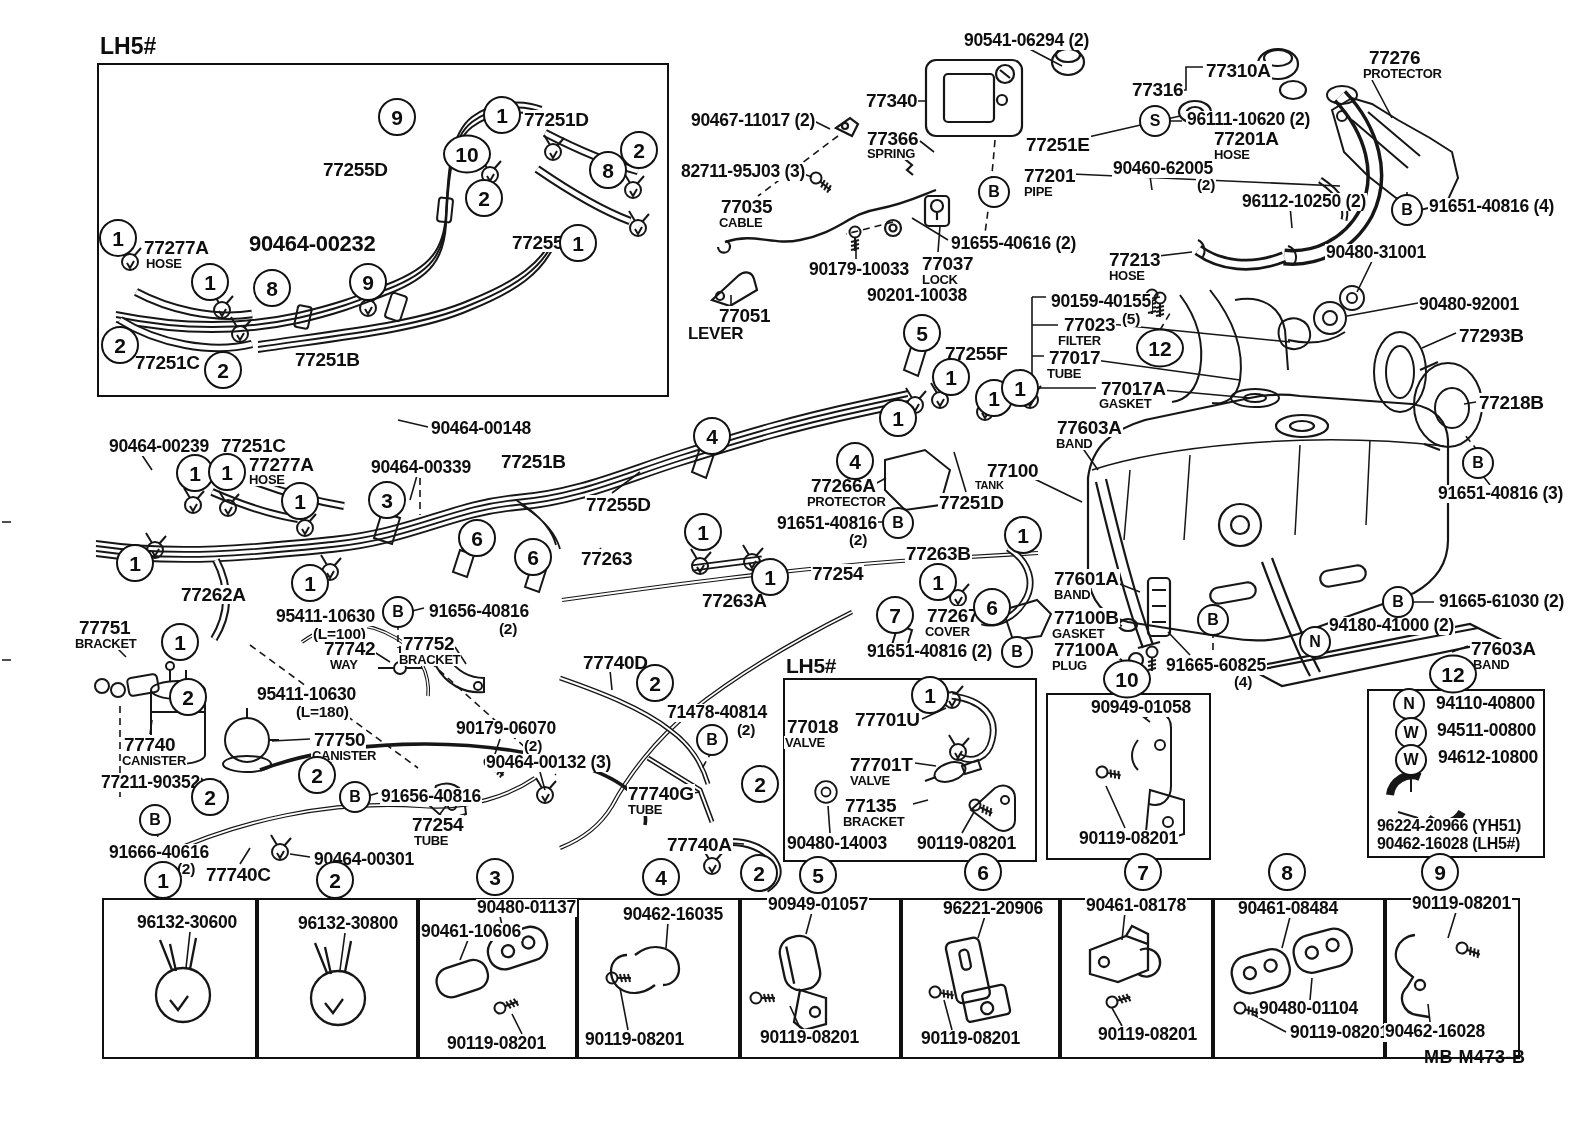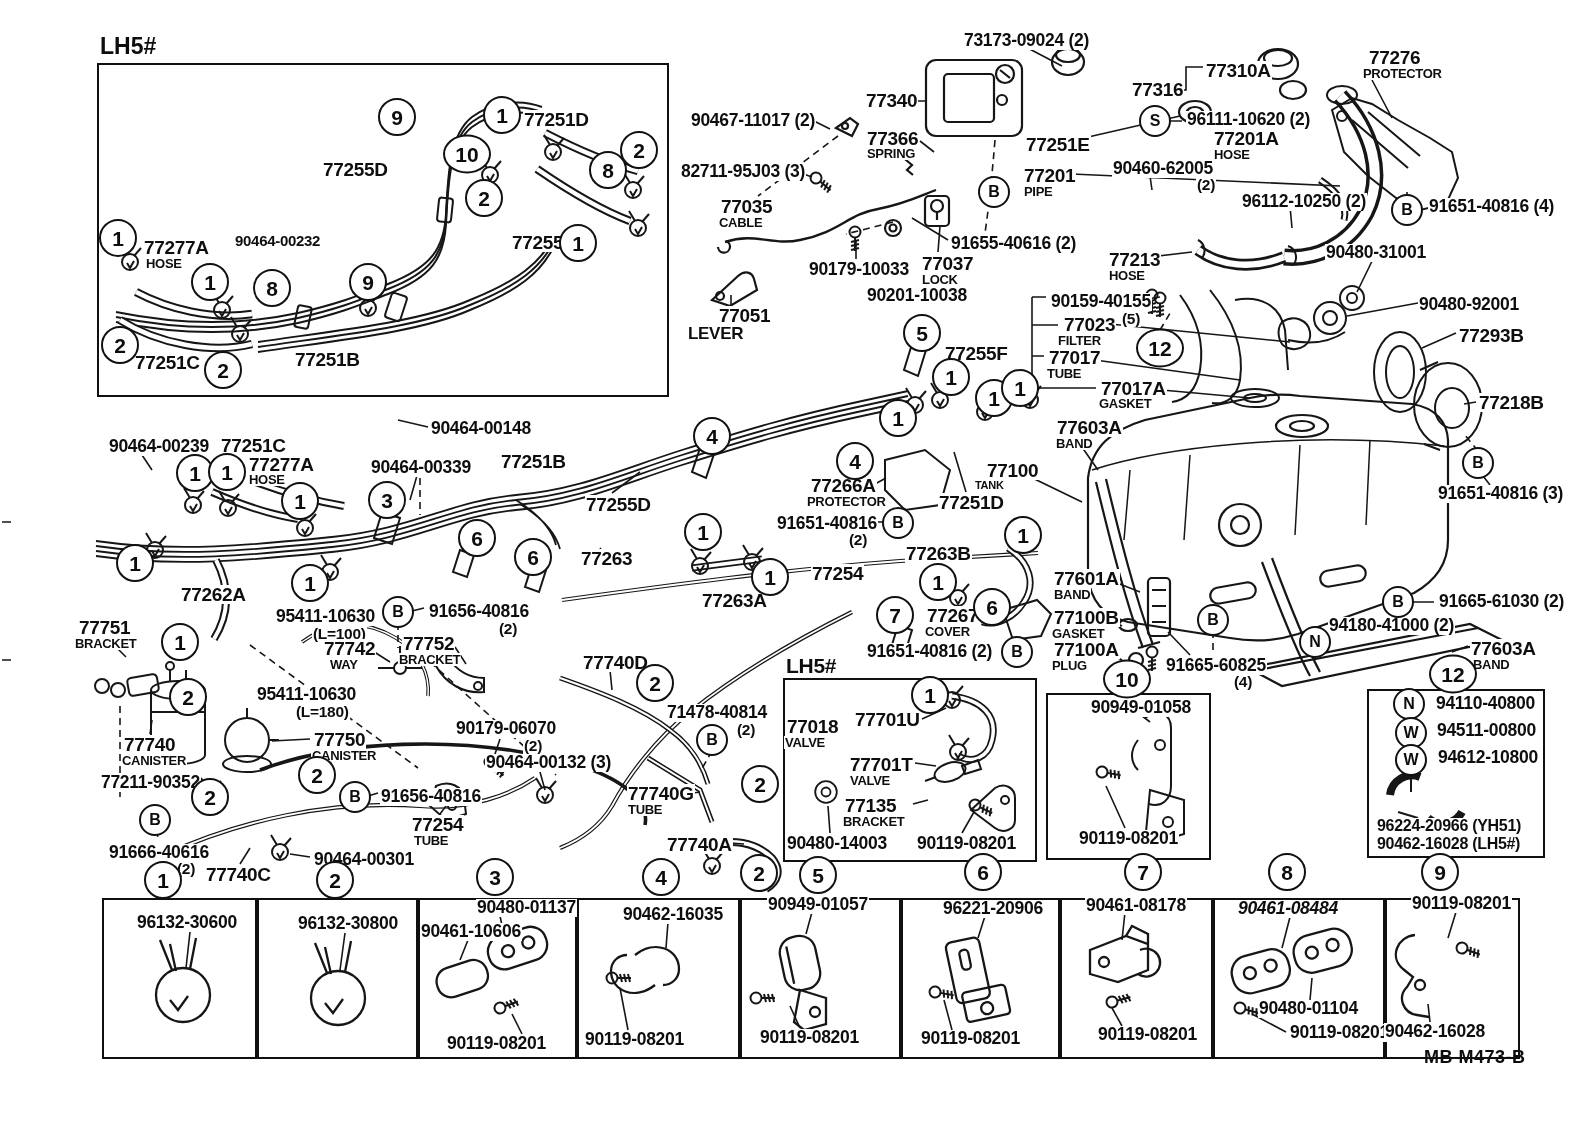--- a/index.html
+++ b/index.html
@@ -361,26 +361,26 @@
     <div class="panel" style="left: 416px; top: 898px; width: 159px; height: 157px;"></div>
     <div class="panel" style="left: 575px; top: 898px; width: 163px; height: 157px;"></div>
     <div class="panel" style="left: 738px; top: 898px; width: 161px; height: 157px;"></div>
     <div class="panel" style="left: 899px; top: 898px; width: 159px; height: 157px;"></div>
     <div class="panel" style="left: 1058px; top: 898px; width: 153px; height: 157px;"></div>
     <div class="panel" style="left: 1211px; top: 898px; width: 172px; height: 157px;"></div>
     <div class="panel" style="left: 1383px; top: 898px; width: 133px; height: 157px;"></div>
     <div class="lbl" style="left: 523px; top: 110px; font-size: 19px;">77251D</div>
     <div class="lbl" style="left: 322px; top: 160px; font-size: 19px;">77255D</div>
     <div class="lbl" style="left: 511px; top: 233px; font-size: 19px;">77255F</div>
-    <div class="lbl" style="left: 234px; top: 233px; font-size: 15px;">90464-00232</div>
+    <div class="lbl" style="left: 248px; top: 233px; font-size: 22px;">90464-00232</div>
     <div class="lbl" style="left: 143px; top: 238px; font-size: 19px;">77277A</div>
     <div class="lbl" style="left: 145px; top: 257px; font-size: 13px;">HOSE</div>
     <div class="lbl" style="left: 134px; top: 353px; font-size: 19px;">77251C</div>
     <div class="lbl" style="left: 294px; top: 350px; font-size: 19px;">77251B</div>
-    <div class="lbl" style="left: 963px; top: 32px; font-size: 17.5px;">73173-09024 (2)</div>
+    <div class="lbl" style="left: 963px; top: 32px; font-size: 17.5px;">90541-06294 (2)</div>
     <div class="lbl" style="left: 865px; top: 91px; font-size: 19px;">77340</div>
     <div class="lbl" style="left: 1205px; top: 61px; font-size: 19px;">77310A</div>
     <div class="lbl" style="left: 1131px; top: 80px; font-size: 19px;">77316</div>
     <div class="lbl" style="left: 690px; top: 112px; font-size: 17.5px;">90467-11017 (2)</div>
     <div class="lbl" style="left: 866px; top: 129px; font-size: 19px;">77366</div>
     <div class="lbl" style="left: 866px; top: 147px; font-size: 13px;">SPRING</div>
     <div class="lbl" style="left: 1186px; top: 111px; font-size: 17.5px;">96111-10620 (2)</div>
     <div class="lbl" style="left: 1025px; top: 135px; font-size: 19px;">77251E</div>
     <div class="lbl" style="left: 1213px; top: 129px; font-size: 19px;">77201A</div>
     <div class="lbl" style="left: 1213px; top: 148px; font-size: 13px;">HOSE</div>
@@ -511,21 +511,21 @@
     <div class="lbl" style="left: 420px; top: 923px; font-size: 17.5px;">90461-10606</div>
     <div class="lbl" style="left: 446px; top: 1035px; font-size: 17.5px;">90119-08201</div>
     <div class="lbl" style="left: 622px; top: 906px; font-size: 17.5px;">90462-16035</div>
     <div class="lbl" style="left: 584px; top: 1031px; font-size: 17.5px;">90119-08201</div>
     <div class="lbl" style="left: 767px; top: 896px; font-size: 17.5px;">90949-01057</div>
     <div class="lbl" style="left: 759px; top: 1029px; font-size: 17.5px;">90119-08201</div>
     <div class="lbl" style="left: 942px; top: 900px; font-size: 17.5px;">96221-20906</div>
     <div class="lbl" style="left: 920px; top: 1030px; font-size: 17.5px;">90119-08201</div>
     <div class="lbl" style="left: 1085px; top: 897px; font-size: 17.5px;">90461-08178</div>
     <div class="lbl" style="left: 1097px; top: 1026px; font-size: 17.5px;">90119-08201</div>
-    <div class="lbl" style="left: 1237px; top: 900px; font-size: 17.5px; font-style: italic;">90461-08484</div>
+    <div class="lbl" style="left: 1237px; top: 900px; font-size: 17.5px;">90461-08484</div>
     <div class="lbl" style="left: 1258px; top: 1000px; font-size: 17.5px;">90480-01104</div>
     <div class="lbl" style="left: 1289px; top: 1024px; font-size: 17.5px;">90119-08201</div>
     <div class="lbl" style="left: 1411px; top: 895px; font-size: 17.5px;">90119-08201</div>
     <div class="lbl" style="left: 1384px; top: 1023px; font-size: 17.5px;">90462-16028</div>
     <div class="ncall" style="left: 397px; top: 117px;">9</div>
     <div class="ncall" style="left: 502px; top: 115px;">1</div>
     <div class="ncall wide" style="left: 467px; top: 154px;">10</div>
     <div class="ncall" style="left: 639px; top: 150px;">2</div>
     <div class="ncall" style="left: 484px; top: 198px;">2</div>
     <div class="ncall" style="left: 578px; top: 243px;">1</div>

